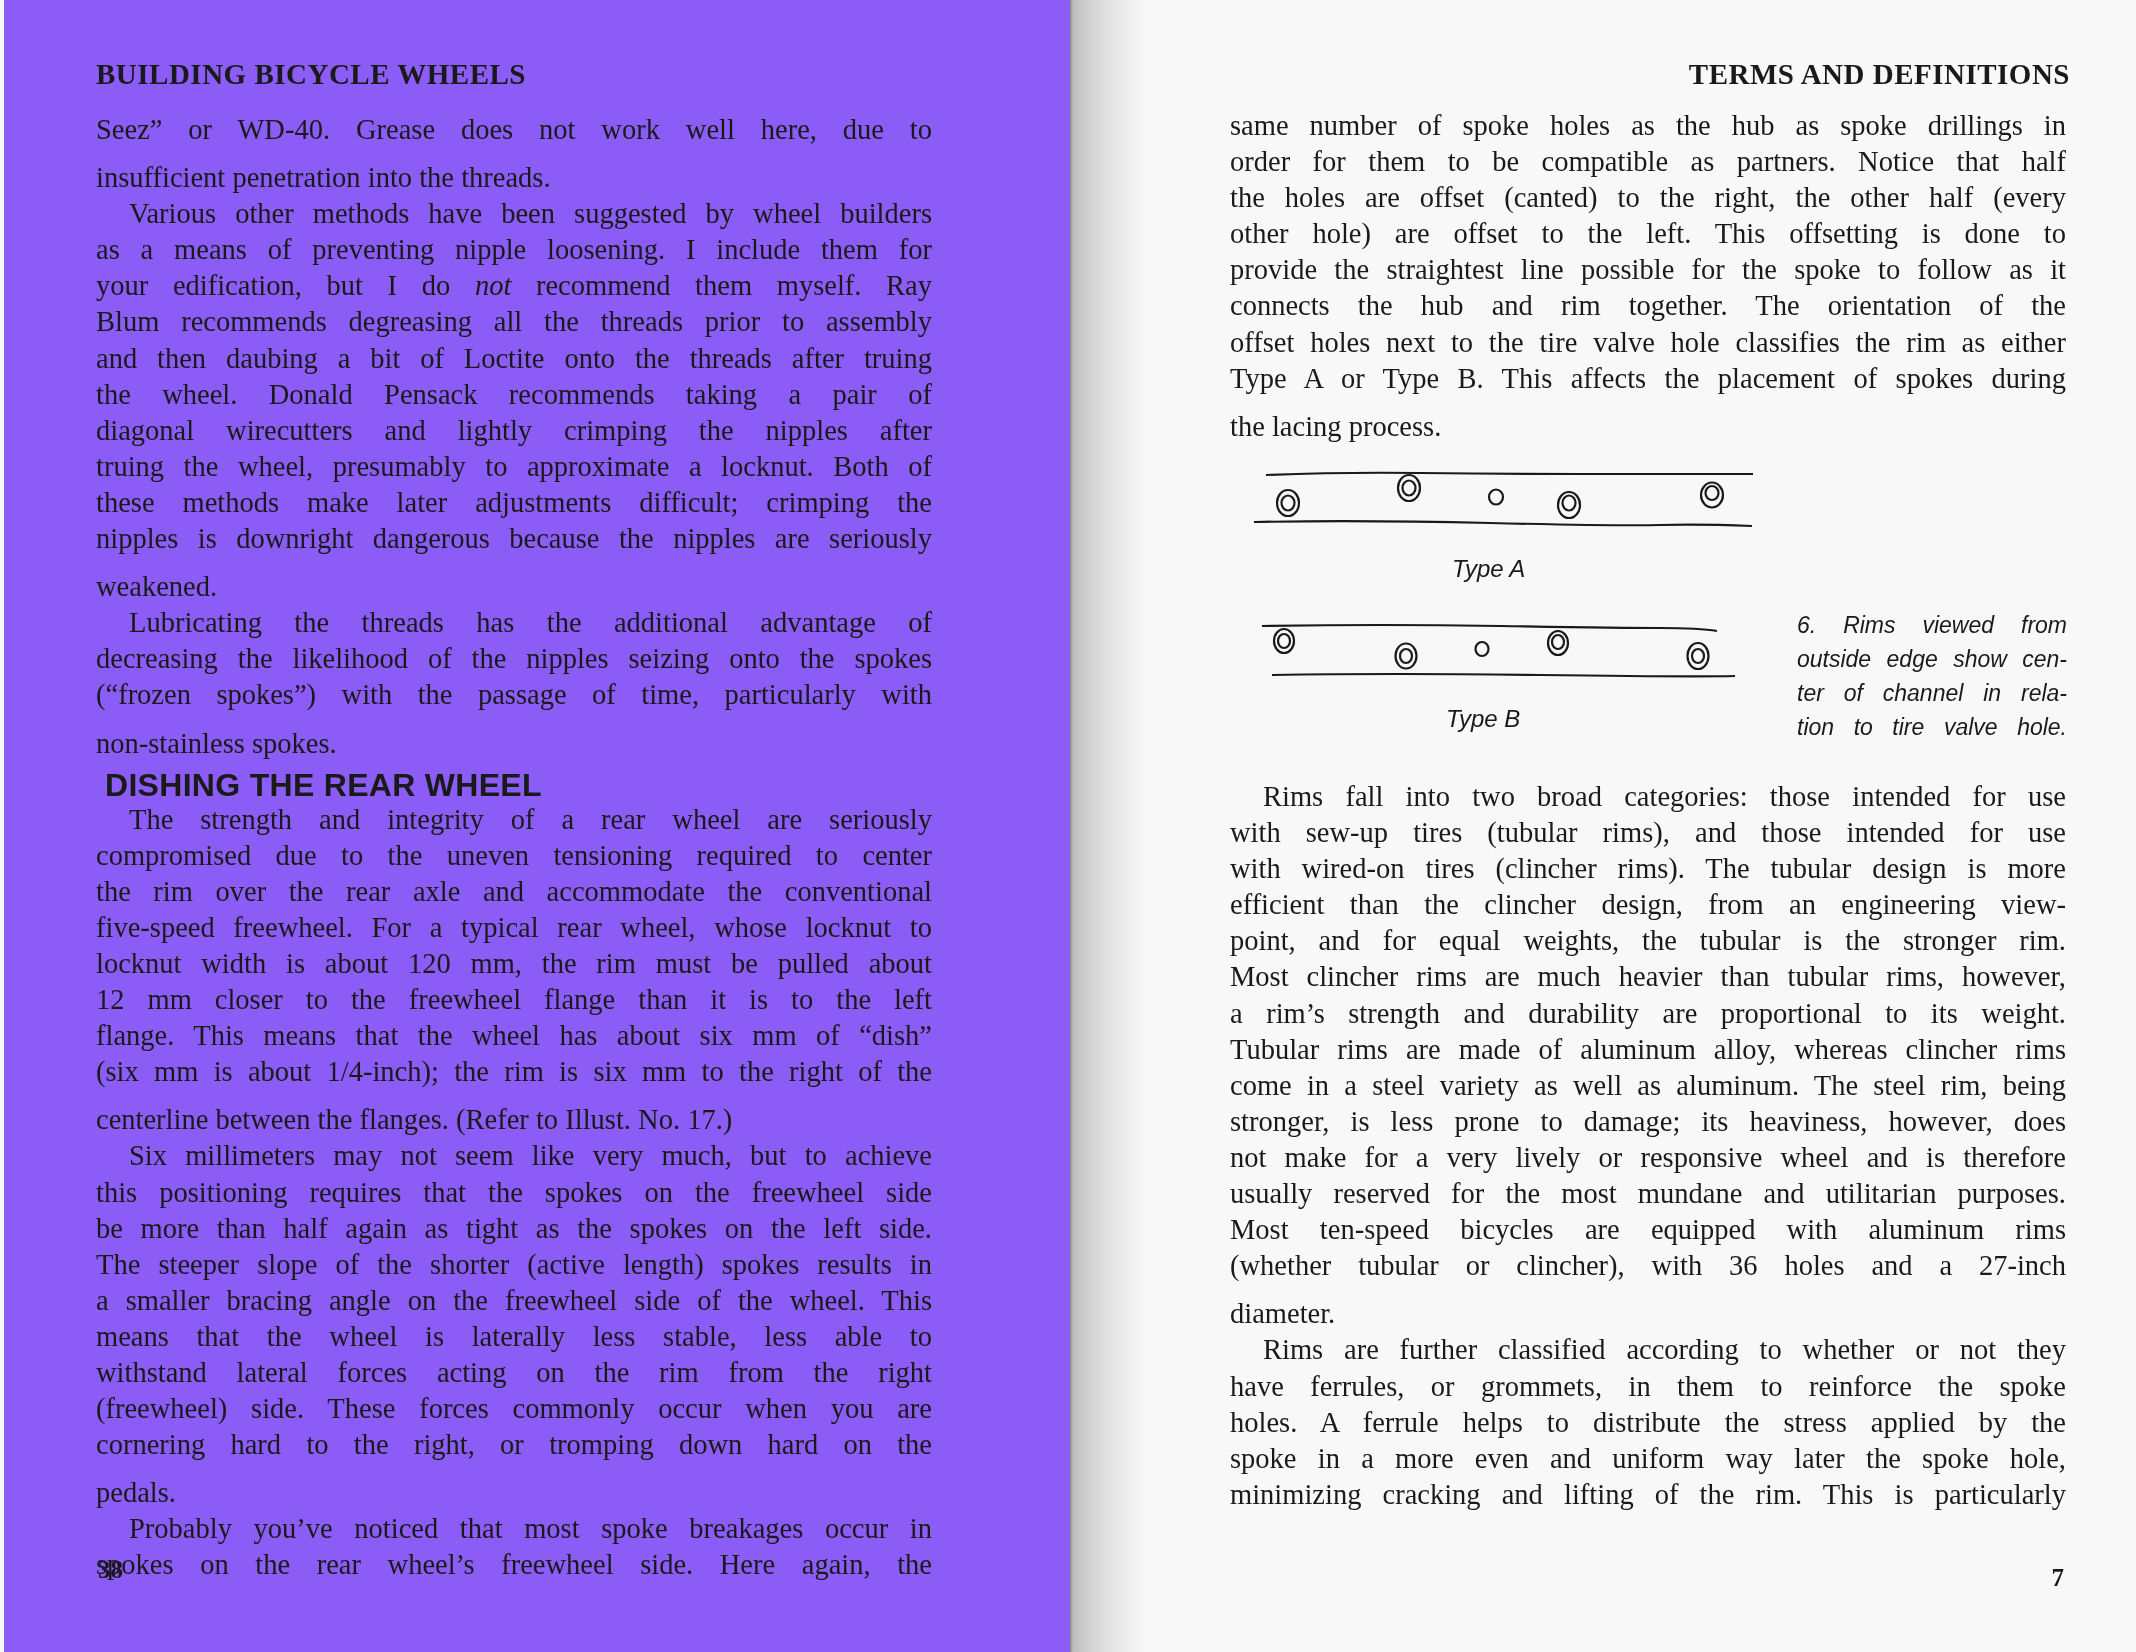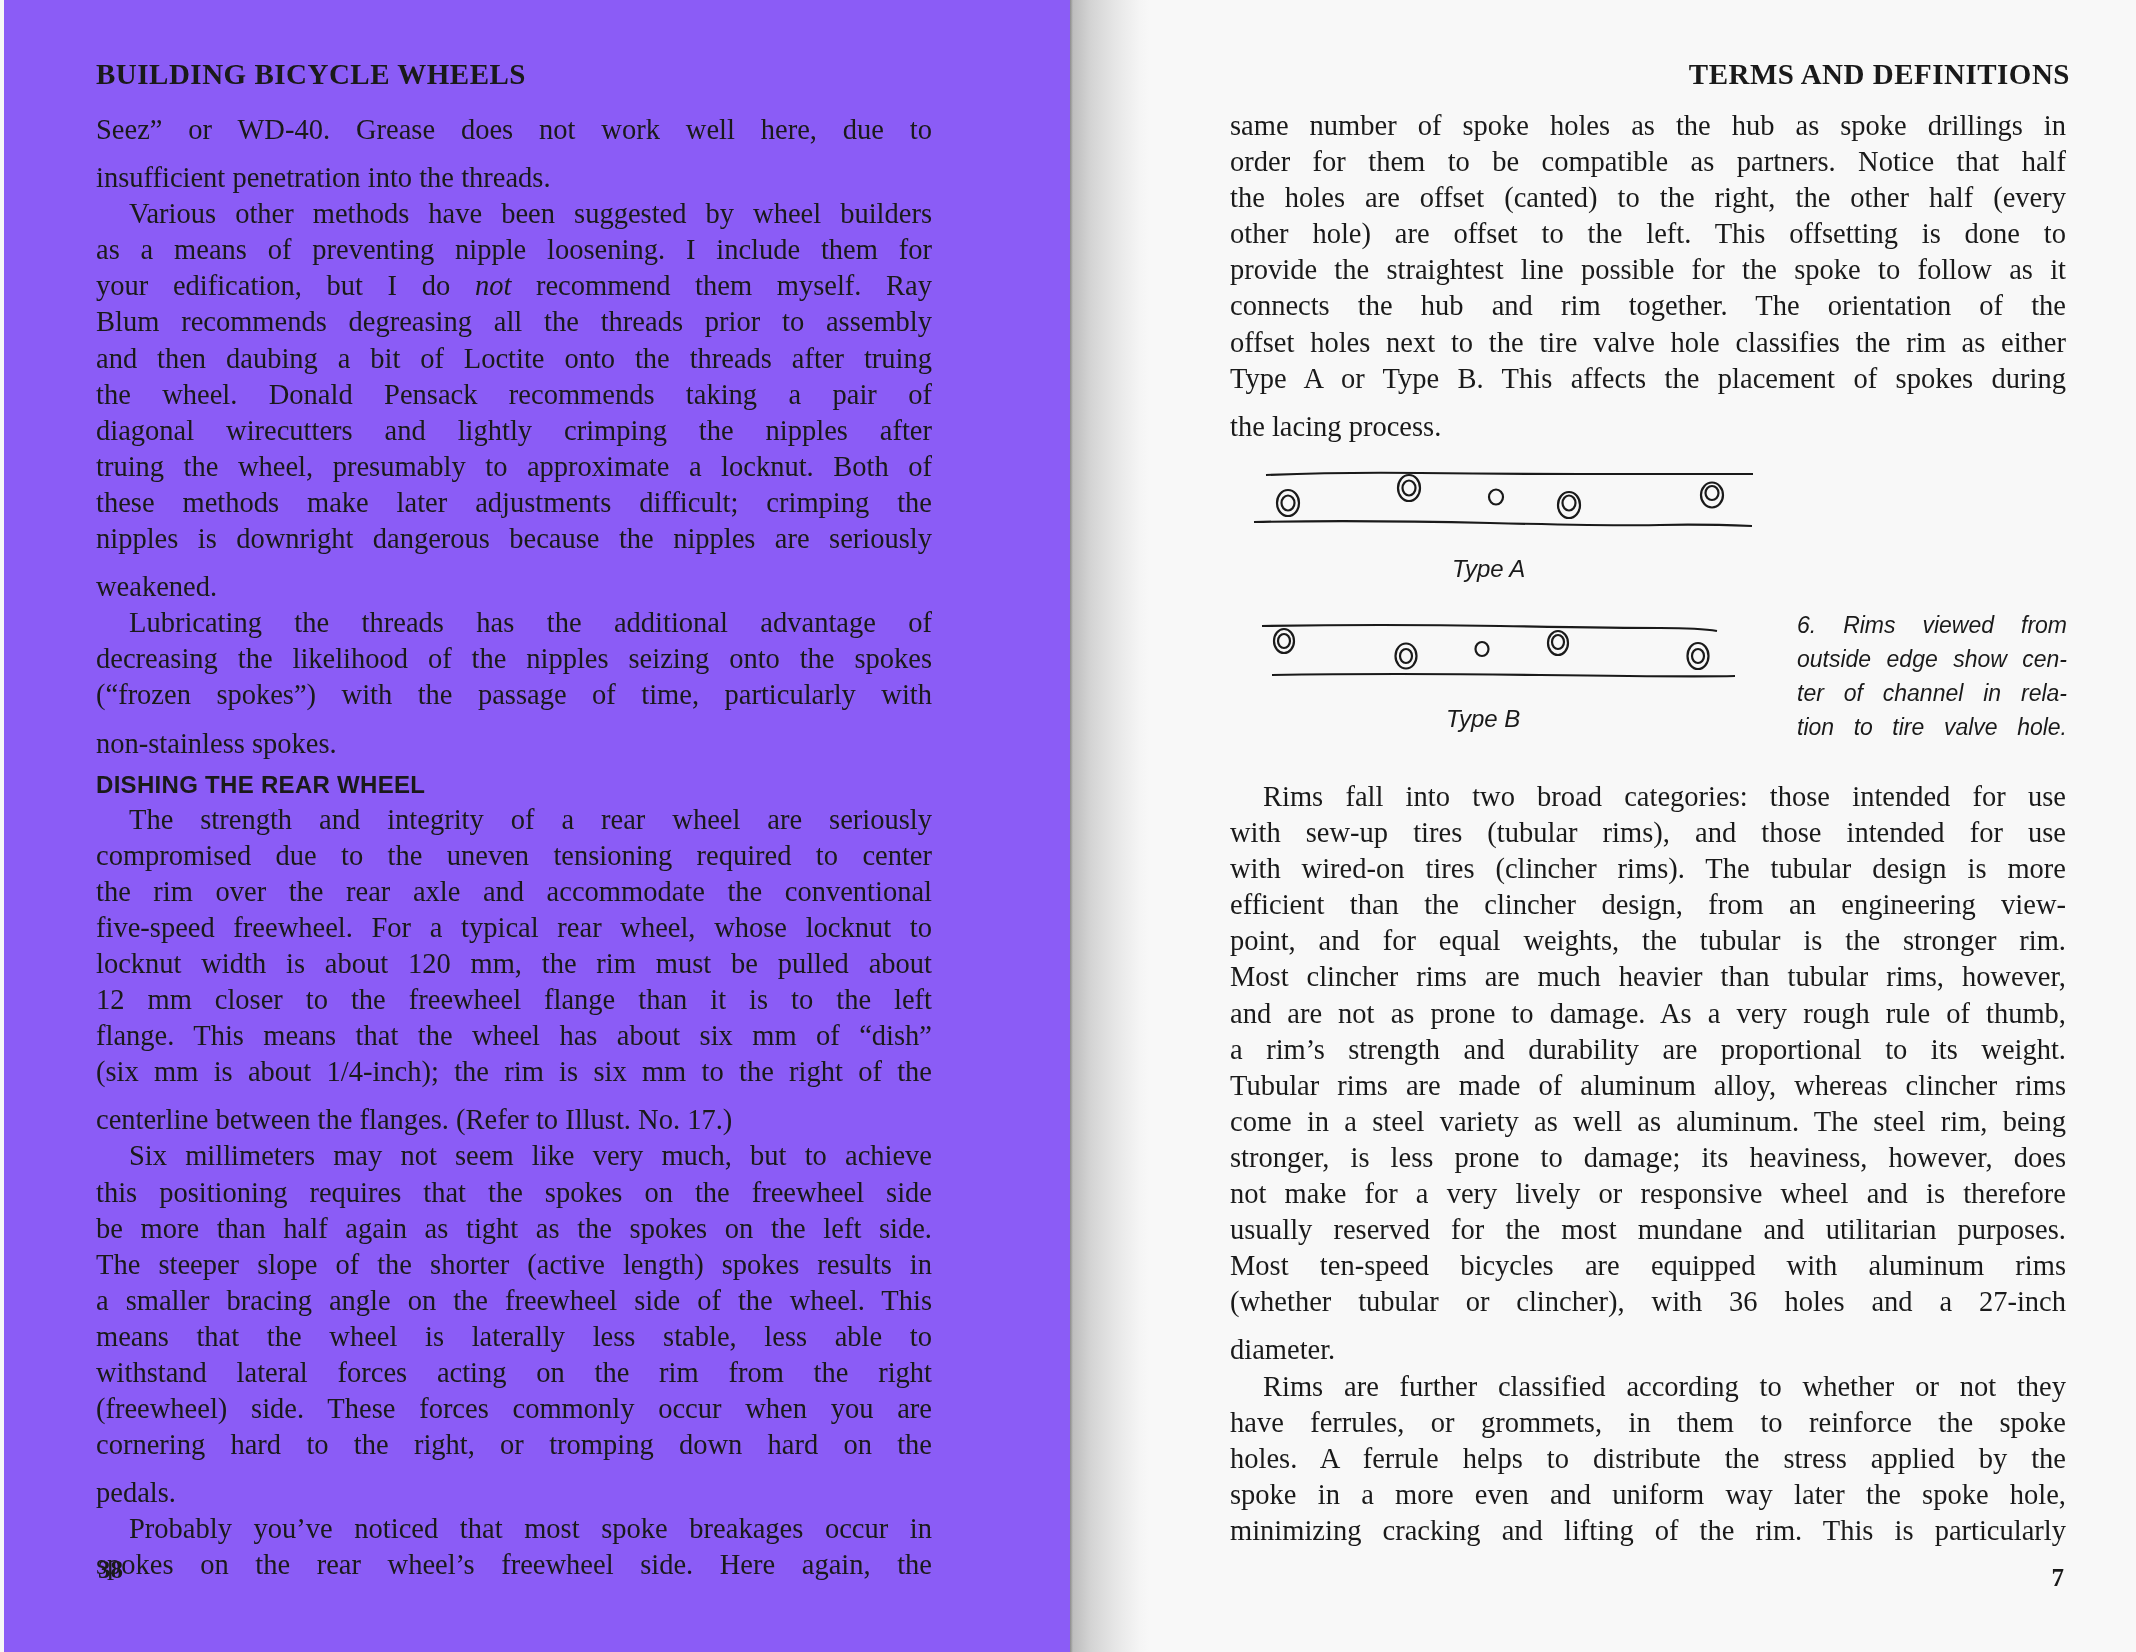--- a/index.html
+++ b/index.html
@@ -12,22 +12,22 @@
             background:linear-gradient(to right,#8a8a8a 0px,#bdbdbd 3px,#d3d3d3 20px,#e6e6e6 45px,#f5f5f5 70px,#f8f8f8 80px); }
   .running-head { position:absolute; top:58px; font-size:29px; letter-spacing:0.5px; font-weight:bold; }
   #left-head { left:92px; }
   #right-head { right:66px; }
   .col { position:absolute; font-size:28.5px; line-height:36.1px; }
   #left-col { left:92px; width:836px; top:112px; }
   #right-col { left:1160px; width:906px; top:110px; }
   .line { display:block; text-align:justify; text-align-last:justify; white-space:nowrap; height:36.1px; }
   .line.last { text-align-last:left;margin-top:12px; }
   .indent { padding-left:33px; }
-  .subhead { font-family:"Liberation Sans","DejaVu Sans",sans-serif; font-weight:bold; font-size:24px;
-             display:block; height:40px; line-height:46px; letter-spacing:0.3px; }
+  .subhead { font-family:"Liberation Sans","DejaVu Sans",sans-serif; font-weight:bold; font-size:32px;
+             display:block; height:40px; line-height:46px; letter-spacing:0.3px;margin-left:9px; }
   .folio { position:absolute; font-size:25px; font-weight:bold; }
   #left-folio { left:94px; top:1556px; }
   #right-folio { right:72px; top:1564px; }
   .figure { position:absolute; left:1240px; top:460px; width:820px; height:280px; }
   .fig-label { position:absolute; font-family:"Liberation Sans","DejaVu Sans",sans-serif; font-style:italic; font-size:24px; }
   .caption { position:absolute; left:1797px; top:608px; width:270px; font-family:"Liberation Sans","DejaVu Sans",sans-serif;
              font-style:italic; font-size:23px; line-height:34px; }
   .caption .line { height:34px; }
 </style>
 </head>
@@ -149,21 +149,20 @@
 </div>
 
 <div class="col" style="left:1230px;width:836px;top:779px;">
   <div>
       <span class="line indent">Rims fall into two broad categories: those intended for use</span>
       <span class="line ">with sew-up tires (tubular rims), and those intended for use</span>
       <span class="line ">with wired-on tires (clincher rims). The tubular design is more</span>
       <span class="line ">efficient than the clincher design, from an engineering view-</span>
       <span class="line ">point, and for equal weights, the tubular is the stronger rim.</span>
       <span class="line ">Most clincher rims are much heavier than tubular rims, however,</span>
-      <span class="line ">and are not as prone to damage. As a very rough rule of thumb,</span>
       <span class="line ">a rim’s strength and durability are proportional to its weight.</span>
       <span class="line ">Tubular rims are made of aluminum alloy, whereas clincher rims</span>
       <span class="line ">come in a steel variety as well as aluminum. The steel rim, being</span>
       <span class="line ">stronger, is less prone to damage; its heaviness, however, does</span>
       <span class="line ">not make for a very lively or responsive wheel and is therefore</span>
       <span class="line ">usually reserved for the most mundane and utilitarian purposes.</span>
       <span class="line ">Most ten-speed bicycles are equipped with aluminum rims</span>
       <span class="line ">(whether tubular or clincher), with 36 holes and a 27-inch</span>
       <span class="line last">diameter.</span>
       <span class="line indent">Rims are further classified according to whether or not they</span>

